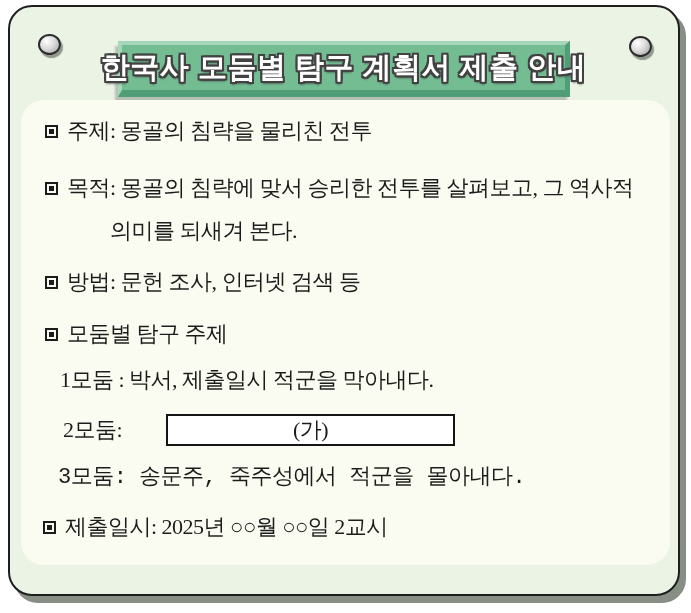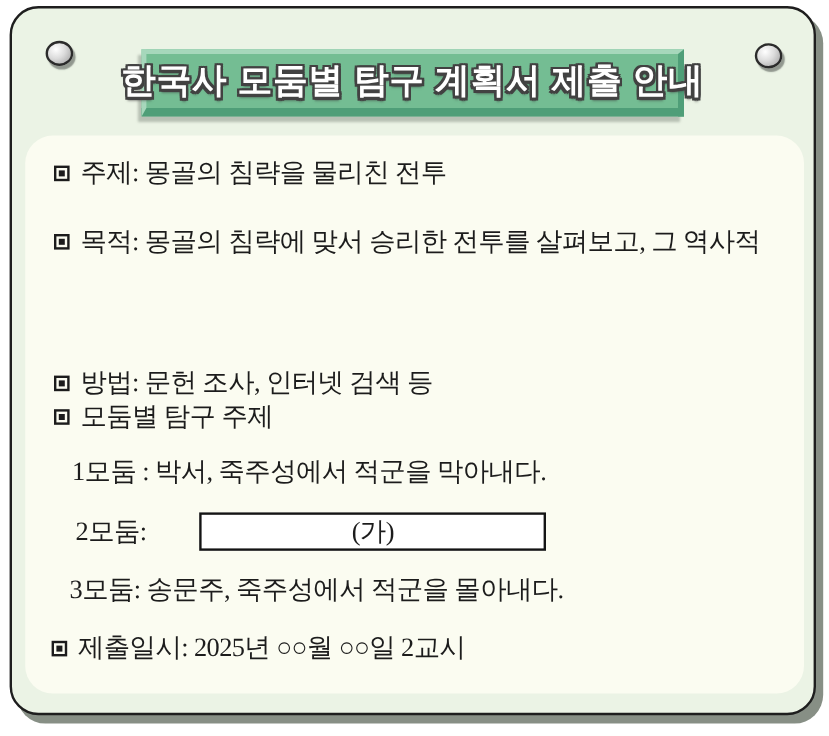--- a/index.html
+++ b/index.html
@@ -55,21 +55,21 @@
     letter-spacing: 0.5px;
     white-space: nowrap;
     text-shadow:
       -2px 0 #424242, 2px 0 #424242, 0 -2px #424242, 0 2px #424242,
       -1px -1px #424242, 1px -1px #424242, -1px 1px #424242, 1px 1px #424242,
       -2px -2px #424242, 2px -2px #424242, -2px 2px #424242, 2px 2px #424242,
       0 3px 2px rgba(60,60,60,0.6);
   }
   .panel {
     position: absolute;
-    left: 21px; top: 113px;
+    left: 21px; top: 100px;
     width: 649px; height: 465px;
     background: var(--panel-background, #fbfcf1);
     overflow: hidden;
     z-index: 1;
     border-radius: 23px;
   }
   .line {
     position: absolute;
     display: flex;
     align-items: center;
@@ -121,43 +121,46 @@
     <div class="line" style="left:24px; top:16px;">
       <span class="bullet"></span>
       <span>주제: 몽골의 침략을 물리친 전투</span>
     </div>
 
     <div class="line" style="left:24px; top:73px;text-align:right;">
       <span class="bullet"></span>
       <span>목적: 몽골의 침략에 맞서 승리한 전투를 살펴보고, 그 역사적</span>
     </div>
 
+    <div class="line" style="left:89px; top:116px;">
+      <span>의미를 되새겨 본다.</span>
+    </div>
 
-    <div class="line" style="left:24px; top:167px;margin-top:24px;">
+    <div class="line" style="left:24px; top:167px;">
       <span class="bullet"></span>
       <span>방법: 문헌 조사, 인터넷 검색 등</span>
     </div>
 
     <div class="line" style="left:24px; top:219px;justify-content:center;">
       <span class="bullet"></span>
       <span>모둠별 탐구 주제</span>
     </div>
 
     <div class="line" style="left:39px; top:265px;">
-      <span>1모둠 : 박서, 죽주성에서 적군을 막아내다.</span>
+      <span>1모둠 : 박서, 제출일시 적군을 막아내다.</span>
     </div>
 
     <div class="line" style="left:42px; top:314px;gap:36px;">
       <span>2모둠:</span>
       <span class="blank-box">
         <span>(가)</span>
       </span>
     </div>
 
-    <div class="line" style="left:37px; top:363px;">
+    <div class="line" style="left:37px; top:363px;font-family:Liberation Mono, monospace;">
       <span>3모둠: 송문주, 죽주성에서 적군을 몰아내다.</span>
     </div>
 
     <div class="line" style="left:22px; top:412px;justify-content:space-between;">
       <span class="bullet"></span>
       <span>제출일시: 2025년 ○○월 ○○일 2교시</span>
     </div>
 
   </div>
 </div>

